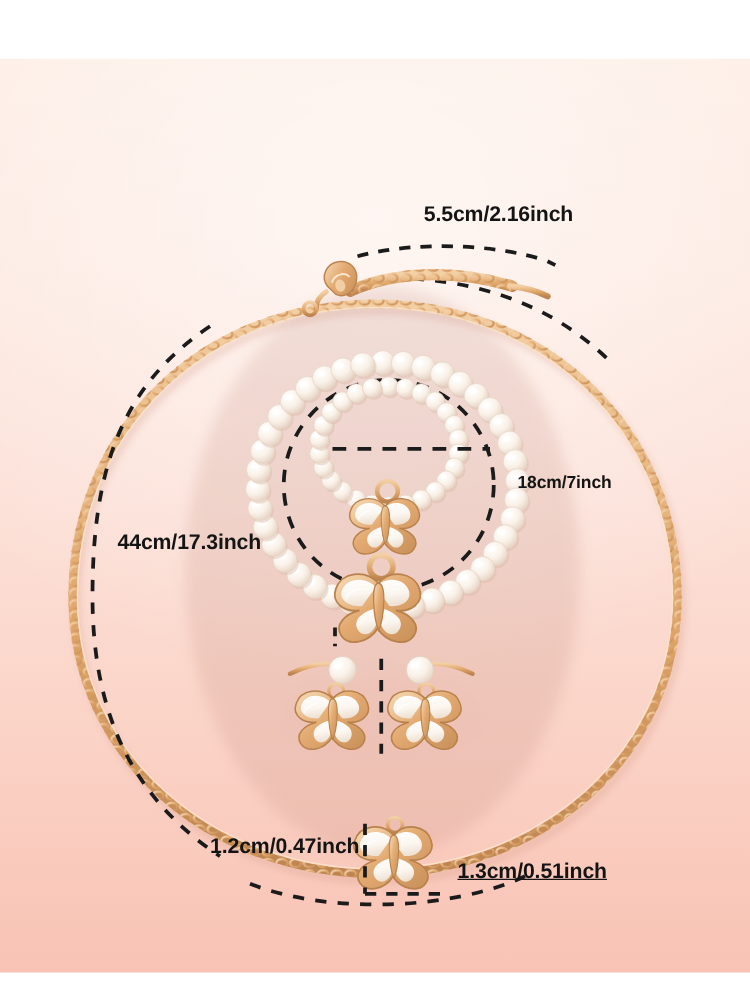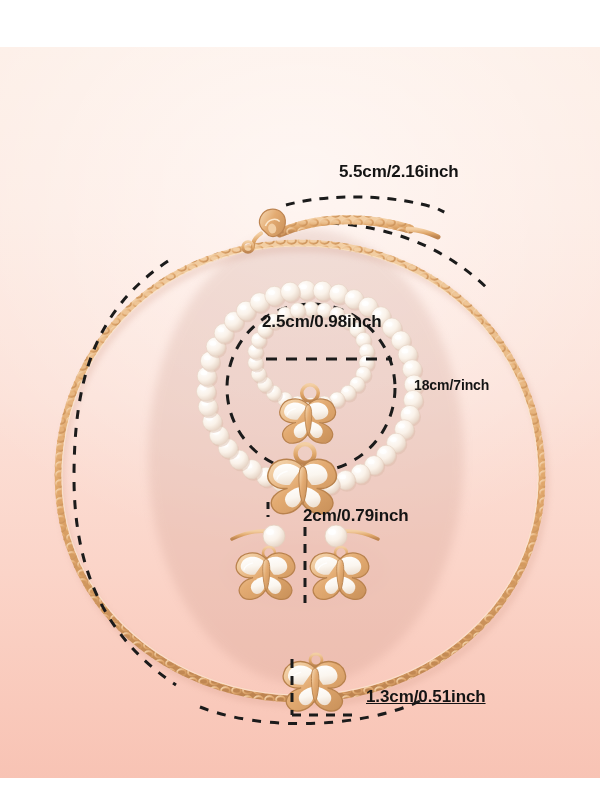--- a/index.html
+++ b/index.html
@@ -393,18 +393,18 @@
 
         <path d="M-1.6 -12 C 0.6 -12 1.6 -8 1.4 -2 C 1.2 4 0.4 10 -1.4 14
                  C -3.2 10 -4 4 -4.2 -2 C -4.4 -8 -3.6 -12 -1.6 -12 Z" fill="url(#gGold)" stroke="#b9824d" stroke-width=".7"></path>
 
         <path d="M-12 -9 C -16 -8 -19 -6 -19.5 -3" stroke="#ffffff" stroke-width="1" fill="none" opacity=".8"></path>
       </g>
     </defs>
   </svg>
 
   <div class="lbl" id="l-ext">5.5cm/2.16inch</div>
-  <div class="lbl" id="l-ring">2.5cm/0.98inch</div>
   <div class="lbl" id="l-brac">18cm/7inch</div>
-  <div class="lbl" id="l-brcharm">2cm/0.79inch</div>
+  <div class="lbl" id="l-neck">44cm/17.3inch</div>
+  <div class="lbl" id="l-pendw">1.2cm/0.47inch</div>
   <div class="lbl" id="l-pendh">1.3cm/0.51inch</div>
 
 </div>
 
 </body></html>

